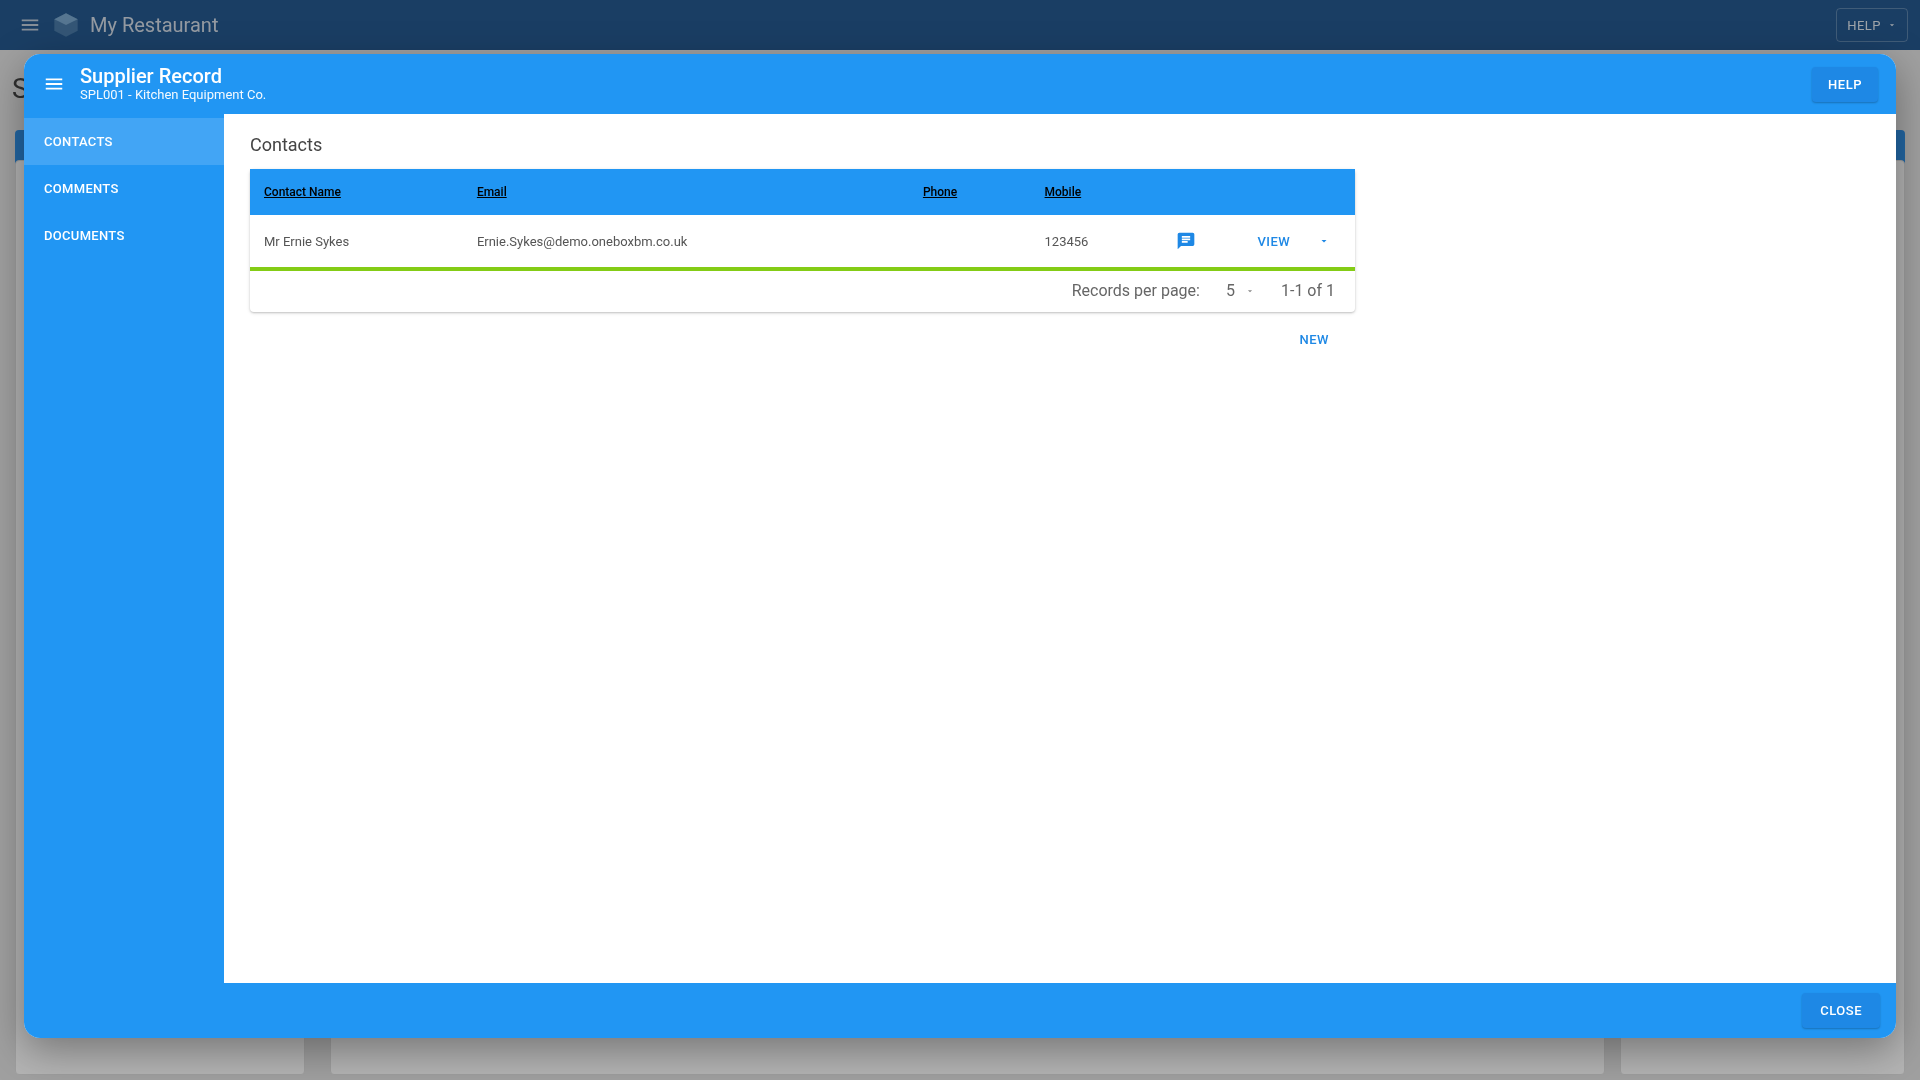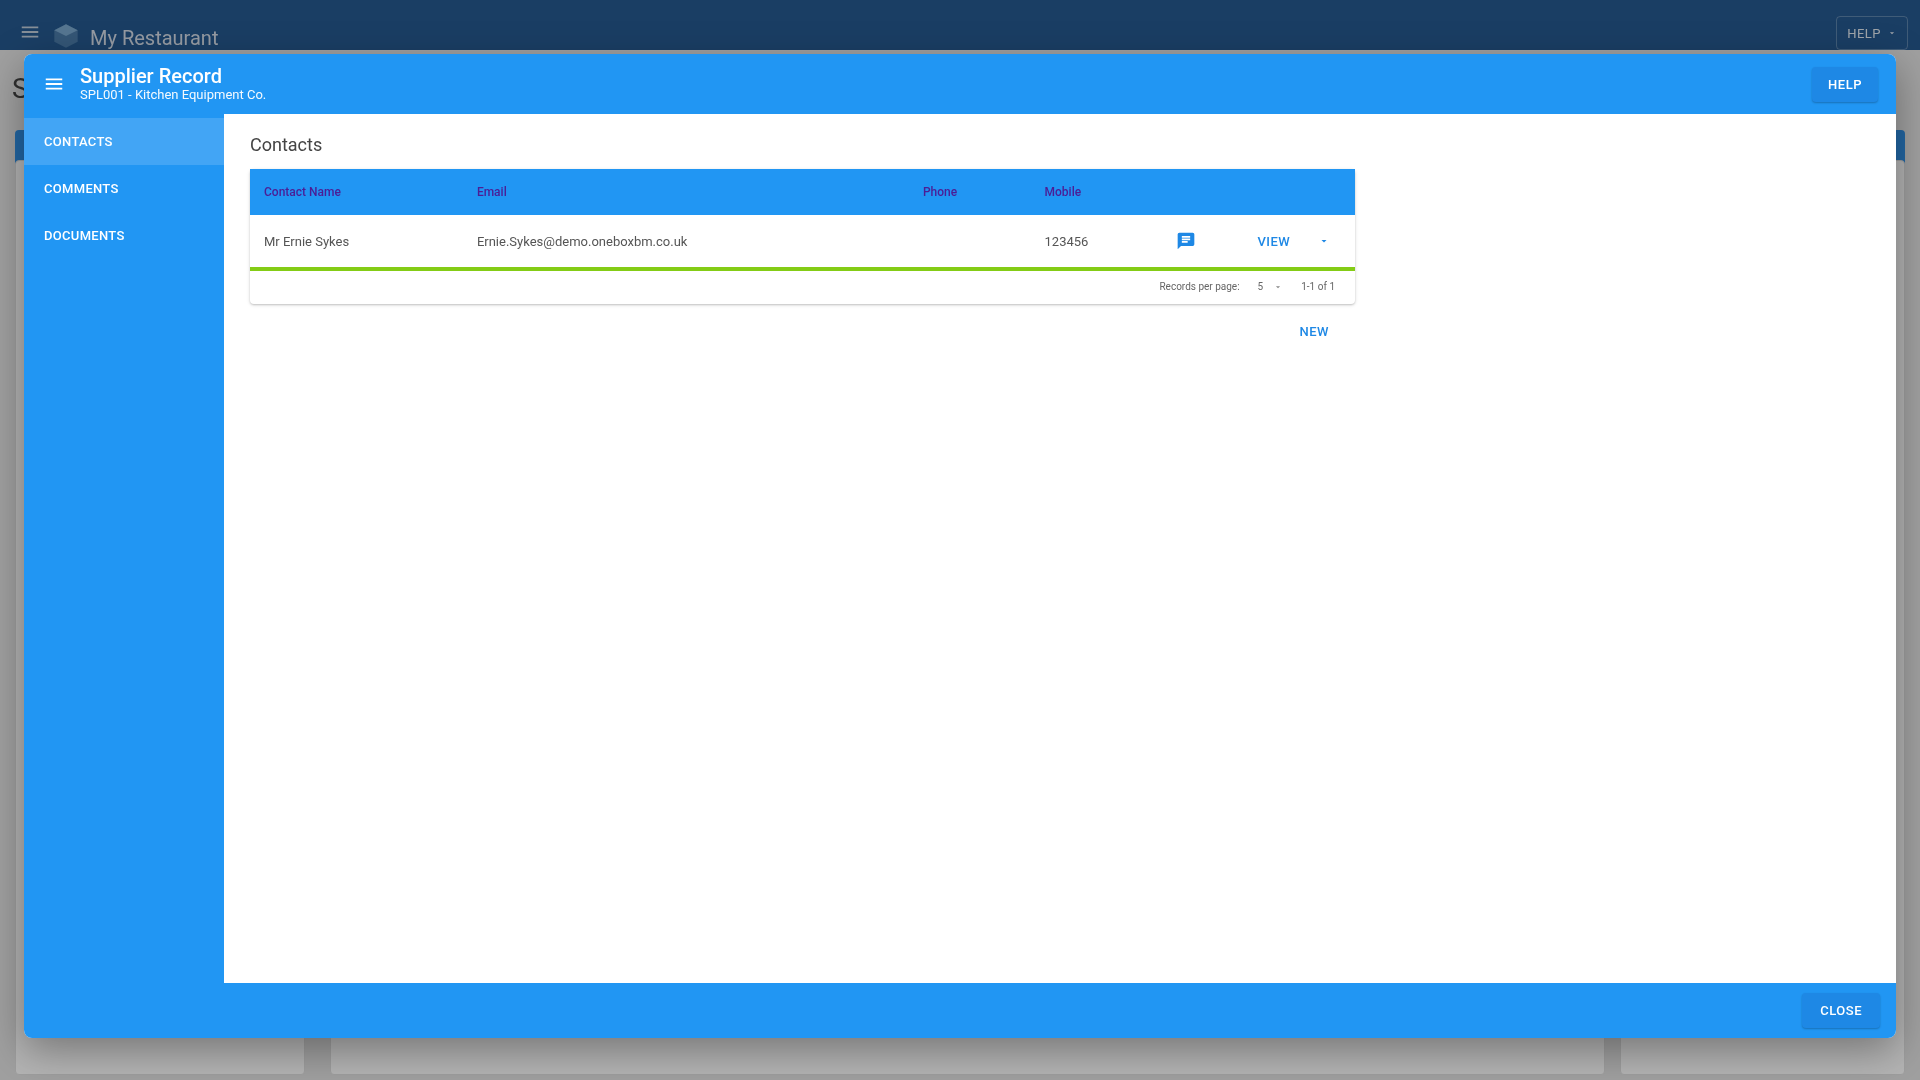--- a/index.html
+++ b/index.html
@@ -1,21 +1,21 @@
 <!DOCTYPE html>
 <html><head>
 <meta charset="utf-8">
 <style>
   * { box-sizing: border-box; margin: 0; padding: 0; font-family: Roboto, "Segoe UI", Arial, sans-serif; }
   html, body { width: 1920px; height: 1080px; overflow: hidden; background: #e0e0e0; }
 
   
   .appbar {
     position: absolute; top: 0; left: 0; right: 0; height: 50px;
-    background: #134b85; display: flex; align-items: flex-end; padding: 0 12px;
+    background: #134b85; display: flex; align-items: center; padding: 0 12px;
     color: #b9c6d4;
   }
   .appbar .menu-btn { width: 36px; height: 36px; display:flex; align-items:center; justify-content:center; cursor:pointer; }
   .appbar .logo { width: 28px; height: 28px; margin: 0 10px 0 4px; display:flex; align-items:center; justify-content:center; }
   .appbar .title { font-size: 20px; font-weight: 400; color:#cfd8e3; }
   .appbar .spacer { flex: 1; }
   .appbar .help { height: 34px; padding: 0 10px; border:1px solid rgba(255,255,255,0.25); border-radius:4px; display:flex; align-items:center; gap:6px; color:#dfe7ef; font-size:13px; letter-spacing:0.5px; cursor:pointer; }
 
   
   .bg-letter { position:absolute; top:72px; left:12px; font-size:28px; color:#333; font-weight:400;}
@@ -23,21 +23,21 @@
   .bg-card-mid  { position:absolute; left:330px; top:160px; width:1275px; height:915px; background:#fff; border:1px solid #ddd; border-radius:4px;}
   .bg-card-right{ position:absolute; left:1620px; top:160px; width:285px; height:915px; background:#fff; border:1px solid #ddd; border-radius:4px;}
   .bg-bluebar   { position:absolute; left:15px; top:130px; width:1890px; height:48px; background:#1f88e5; border-radius:4px;}
 
   
   .scrim { position:absolute; inset:0; background: rgba(40,40,40,0.35); }
 
   
   .modal {
     position: absolute; left: 24px; right: 24px; top: 54px; bottom: 42px;
-    background: #fff; border-radius: 8px; overflow: hidden;
+    background: #fff; border-radius: 16px; overflow: hidden;
     display: flex; flex-direction: column; box-shadow: 0 12px 40px rgba(0,0,0,0.35);
   }
   .modal-header {
     background: #2196f3; color: #fff; height: 60px; display:flex; align-items:center; padding: 0 18px 0 10px;
   }
   .modal-header .menu-btn { width:40px; height:40px; display:flex; align-items:center; justify-content:center; cursor:pointer; color:#fff;}
   .modal-header .titles { margin-left: 6px; }
   .modal-header .t1 { font-size: 20px; font-weight: 500; line-height: 22px;}
   .modal-header .t2 { font-size: 13px; font-weight: 400; line-height: 16px; opacity: 0.95;}
   .modal-header .spacer { flex:1; }
@@ -47,27 +47,27 @@
   .sidebar { width: 200px; background:#2196f3; color:#fff; padding-top:4px; }
   .sidebar .item { padding: 16px 20px; font-size: 13px; font-weight:500; letter-spacing:0.3px; cursor:pointer; }
   .sidebar .item.active { background:#42a5f5; position:relative; }
   .sidebar .item.active::before { content:""; position:absolute; left:0; top:0; bottom:0; width:3px; background:#fff; opacity:0;}
   
   .content { flex:1; background:#fff; padding: 20px 26px; overflow:auto; }
   .content h2 { font-size: 18px; font-weight: 400; color:#444; margin-bottom: 14px;}
 
   .card { width: 1105px; background:#fff; border-radius:4px; box-shadow:0 1px 2px rgba(0,0,0,0.18), 0 1px 4px rgba(0,0,0,0.1);}
   table { width:100%; border-collapse: collapse; }
-  thead tr { background:#2196f3; color:#4c1d95; }
+  thead tr { background:#2196f3; color:#000000;text-decoration:underline; }
   thead th { text-align:left; font-size:12px; font-weight:500; padding: 16px 14px; }
   tbody td { font-size: 13px; color:#555; padding: 16px 14px; border-bottom:4px solid #84cc16; }
   .view-link { color:#1e88e5; font-weight:500; font-size:13px; letter-spacing:0.5px; cursor:pointer; }
   .chev-btn, .comment-btn { width:30px; text-align:center; cursor:pointer; color:#1e88e5;}
 
-  .pager { display:flex; justify-content:flex-end; align-items:flex-start; gap: 18px; padding: 10px 20px 12px; font-size:10px; color:#666;}
+  .pager { display:flex; justify-content:flex-end; align-items:flex-start; gap: 26px; padding: 10px 20px 12px; font-size:16px; color:#666;}
   .pager .sel { display:flex; align-items:center; gap:10px; cursor:pointer;}
   
   .new-row { width:1105px; display:flex; justify-content:flex-end; padding: 12px 16px 0 0;}
   .new-btn { color:#1e88e5; font-weight:500; font-size:13px; letter-spacing:0.5px; background:none; border:none; cursor:pointer; padding:8px 10px;}
 
   .modal-footer { background:#2196f3; padding: 10px 16px; display:flex; justify-content:flex-end;}
   .close-btn { background:#1e88e5; border:none; color:#fff; font-weight:500; font-size:13px; letter-spacing:0.5px; padding: 10px 18px; border-radius:4px; cursor:pointer; box-shadow:0 1px 2px rgba(0,0,0,0.25);}
 
   svg { display:block; }
 </style>

